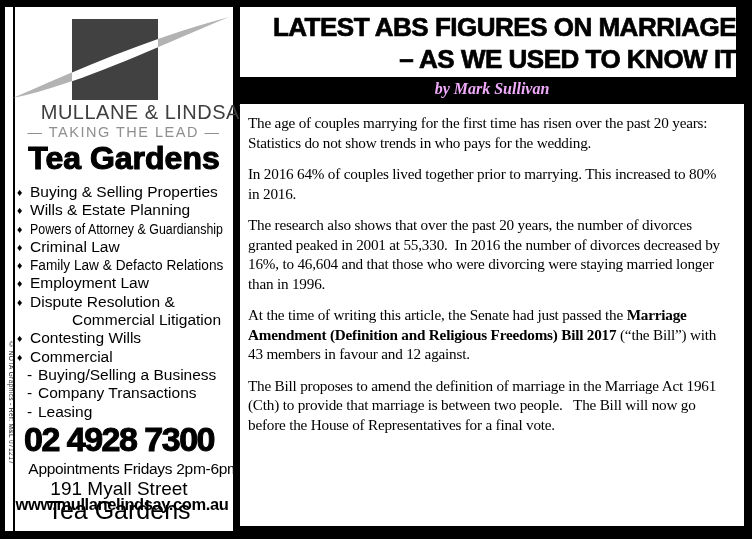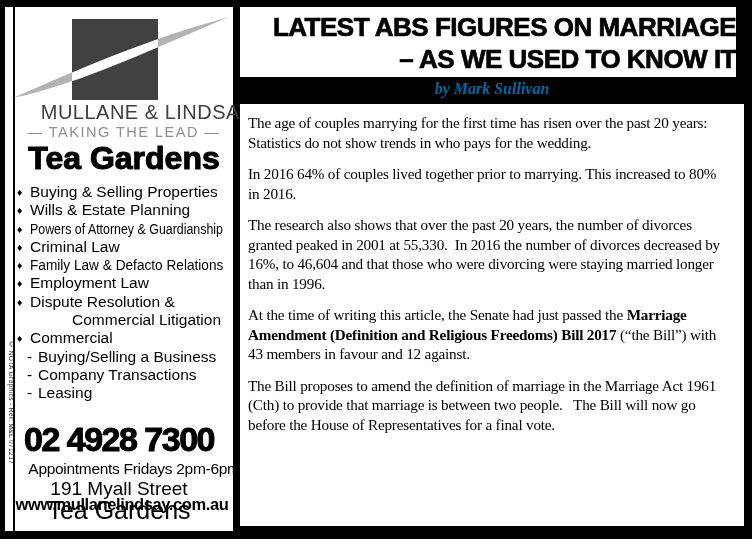--- a/index.html
+++ b/index.html
@@ -35,21 +35,21 @@
         font-size:15.5px;letter-spacing:-.3px;white-space:nowrap}
   .addr1{position:absolute;left:0;top:471px;width:228px;text-align:center;font-size:19px;white-space:nowrap}
   .addr2{position:absolute;left:0;top:490px;width:228px;text-align:center;font-size:25px;line-height:26px;white-space:nowrap}
   .site{position:absolute;left:8px;top:488px;width:218px;text-align:center;
         font-size:16.5px;font-weight:700;letter-spacing:-.4px;white-space:nowrap}
 
   
   .headline{position:absolute;left:240px;top:7px;width:496px;height:70px;background:#fff;
             box-sizing:border-box;padding-top:4px;text-align:right;font-weight:700;
             font-size:26px;line-height:32px;letter-spacing:-.5px;-webkit-text-stroke:.7px #000;white-space:nowrap}
-  .byline{position:absolute;left:240px;top:77px;width:504px;height:23px;color:#0369a1;text-align:center;
+  .byline{position:absolute;left:240px;top:77px;width:504px;height:23px;color:#f0abfc;text-align:center;
           font-family:"Liberation Serif",serif;font-style:italic;font-weight:700;
           font-size:16px;line-height:23px}
   .article{position:absolute;left:240px;top:104px;width:504px;height:422px;background:#fff;
            box-sizing:border-box;padding:9px 4px 0 8px;overflow:hidden;
            font-family:"Liberation Serif",serif;font-size:15.2px;line-height:19.5px;letter-spacing:-.2px}
   .article p{margin:0 16px 12px 0;white-space:pre-wrap}
   .article p.intro{margin-bottom:0}
   .mtable{margin:7px 0 10px 0}
   .trow{display:grid;grid-template-columns:146px 150px 1fr;height:22px;line-height:22px}
   .trow.thead span{font-weight:700}
@@ -81,20 +81,21 @@
 
       <ul class="services">
           <li><span class="mk diamond">♦</span><span class="txt">Buying &amp; Selling Properties</span></li>
           <li><span class="mk diamond">♦</span><span class="txt">Wills &amp; Estate Planning</span></li>
           <li><span class="mk diamond">♦</span><span class="txt" style="transform: scaleX(0.8);">Powers of Attorney &amp; Guardianship</span></li>
           <li><span class="mk diamond">♦</span><span class="txt">Criminal Law</span></li>
           <li><span class="mk diamond">♦</span><span class="txt" style="transform: scaleX(0.88);">Family Law &amp; Defacto Relations</span></li>
           <li><span class="mk diamond">♦</span><span class="txt">Employment Law</span></li>
           <li><span class="mk diamond">♦</span><span class="txt">Dispute Resolution &amp;</span></li>
           <li class="cont"><span class="mk"></span><span class="txt">Commercial Litigation</span></li>
+          <li><span class="mk diamond">♦</span><span class="txt">Contesting Wills</span></li>
           <li><span class="mk diamond">♦</span><span class="txt">Commercial</span></li>
           <li class="dash"><span class="mk">-</span><span class="txt">Buying/Selling a Business</span></li>
           <li class="dash"><span class="mk">-</span><span class="txt">Company Transactions</span></li>
           <li class="dash"><span class="mk">-</span><span class="txt">Leasing</span></li>
         </ul>
 
       <div class="phone">02 4928 7300</div>
       <div class="appt">Appointments Fridays 2pm-6pm</div>
       <div class="addr1">191 Myall Street</div>
       <div class="addr2">Tea Gardens</div>

